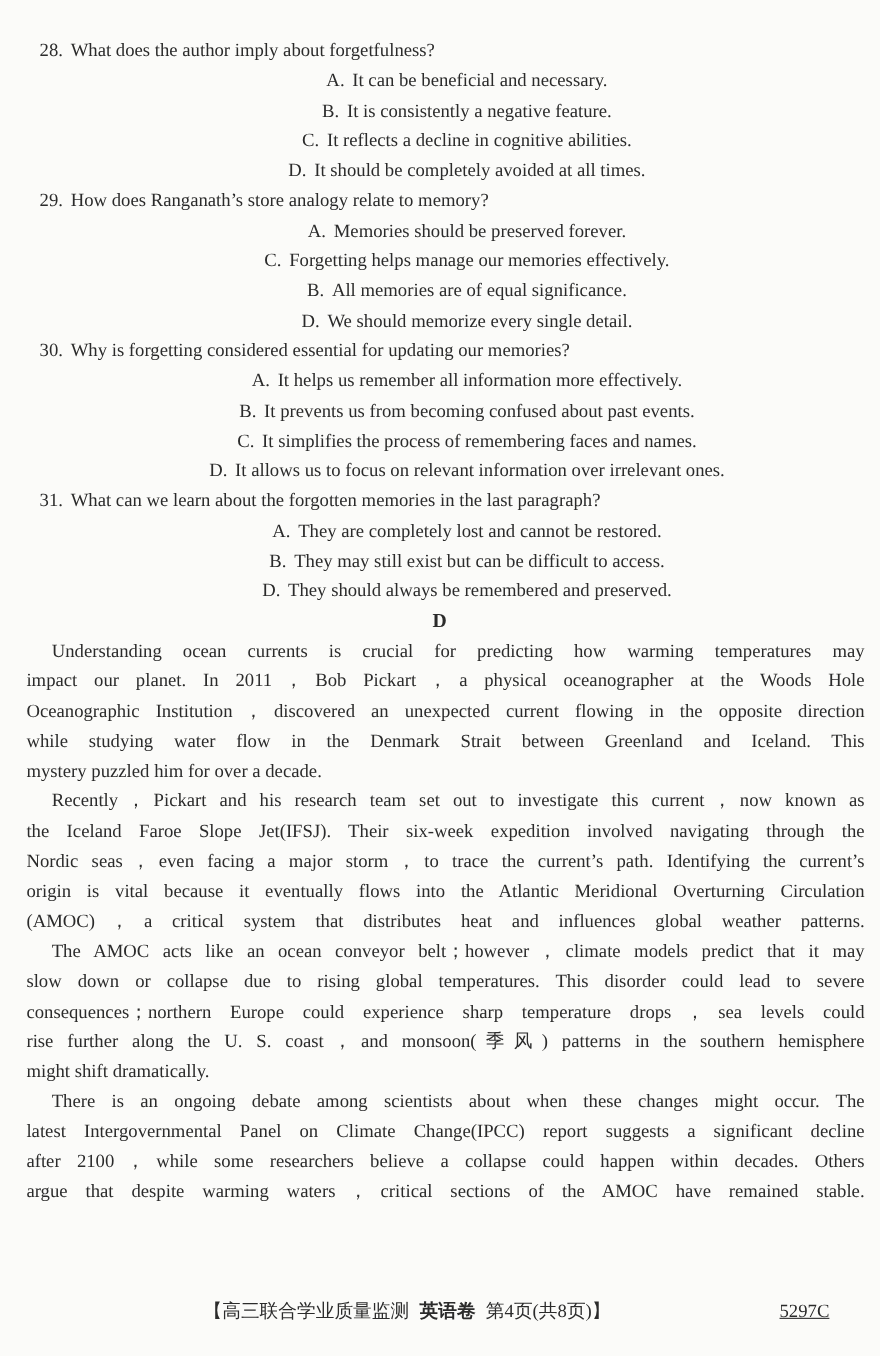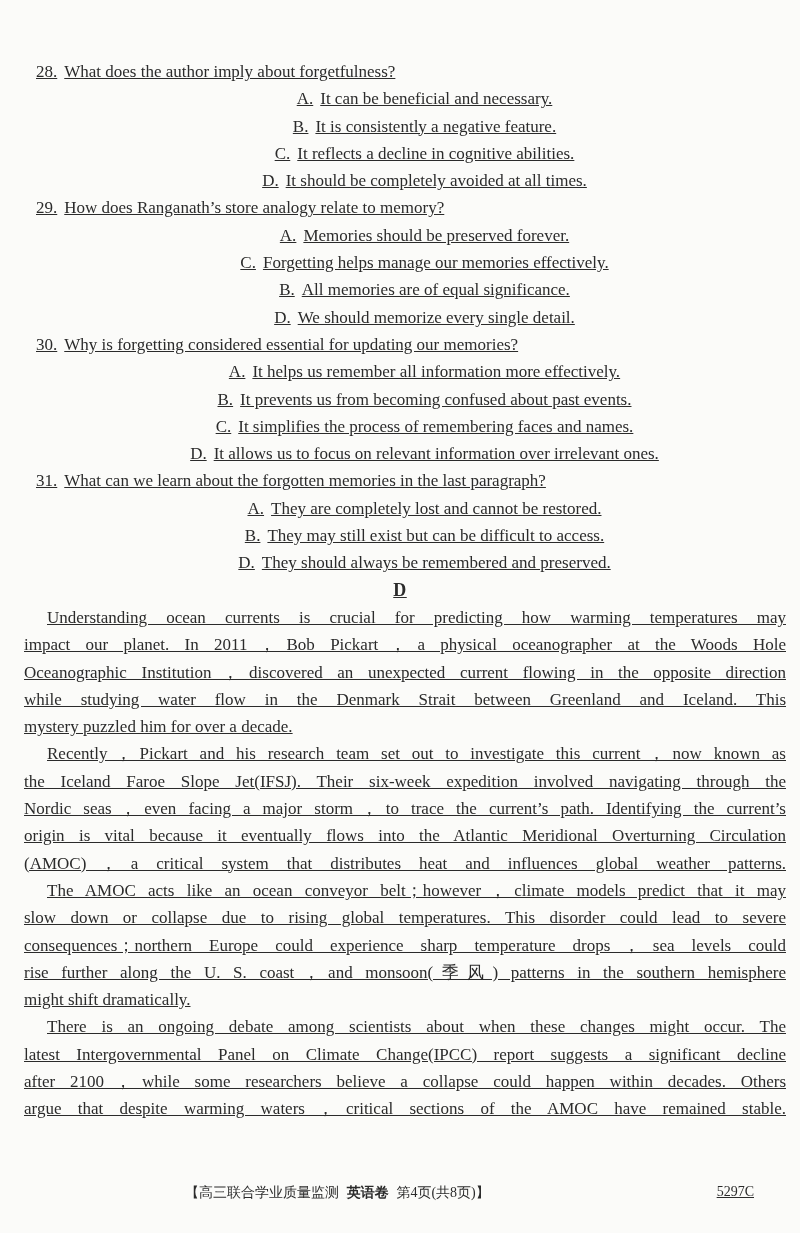--- a/index.html
+++ b/index.html
@@ -13,22 +13,21 @@
     height: 1233px;
     margin: 0;
     background: #fbfbf9;
     overflow: hidden;
     font-family: "Liberation Serif", "DejaVu Serif", serif;
     font-size: 17px;
     line-height: 27.3px;
     color: #2b2b2b;
   }
   .content {
-    padding-top: 58px;
-    text-decoration: underline;
+    padding-top: 32px;
   }
   
   .q-line {
     margin-left: 36px;
     margin-right: 14px;
     white-space: nowrap;
   }
   .q-num { margin-right: 7px; }
   .opt-line {
     margin-left: 63px;
@@ -54,21 +53,21 @@
   }
   .p-line.first { text-indent: 23px; }
   .p-line.left-last { text-align-last: left; }
   
   .footer {
     position: absolute;
     top: 1178px;
     left: 0;
     width: 100%;
     height: 28px;
-    font-size: 14px;
+    font-size: 17px;
     line-height: 28px;
   }
   .footer-main {
     position: absolute;
     left: 185px;
     white-space: nowrap;
   }
   .footer-subject {
     font-weight: 700;
     font-family: "Liberation Sans", "DejaVu Sans", sans-serif;

